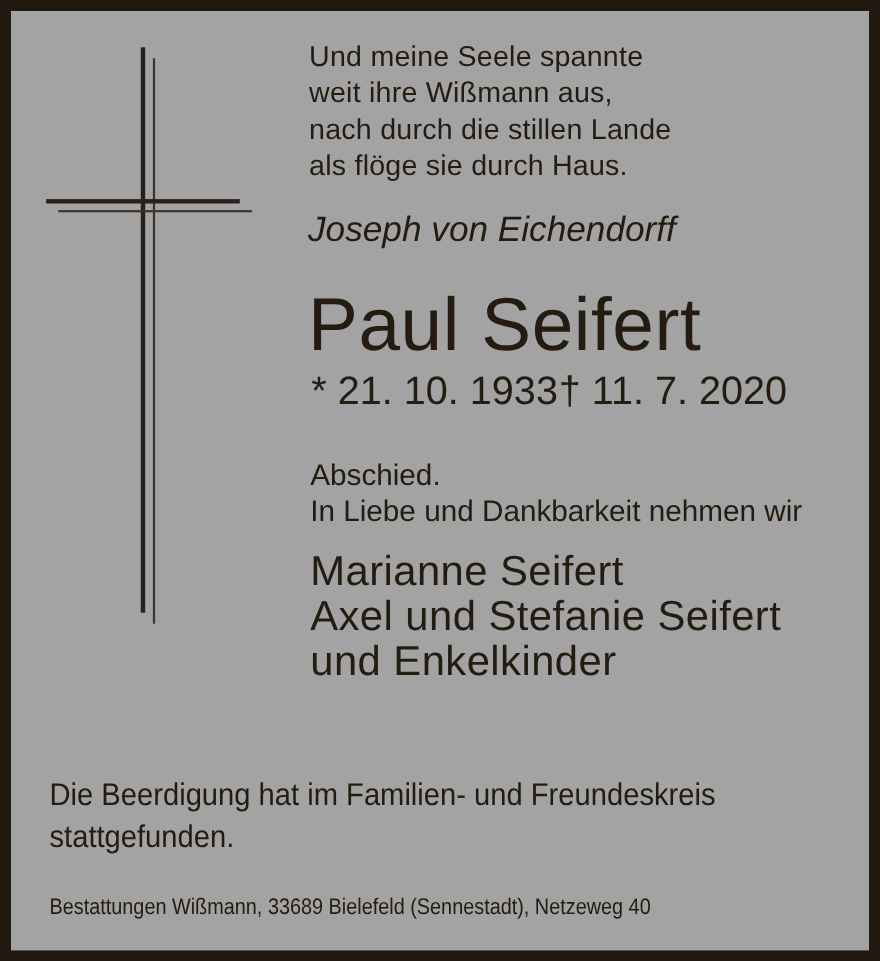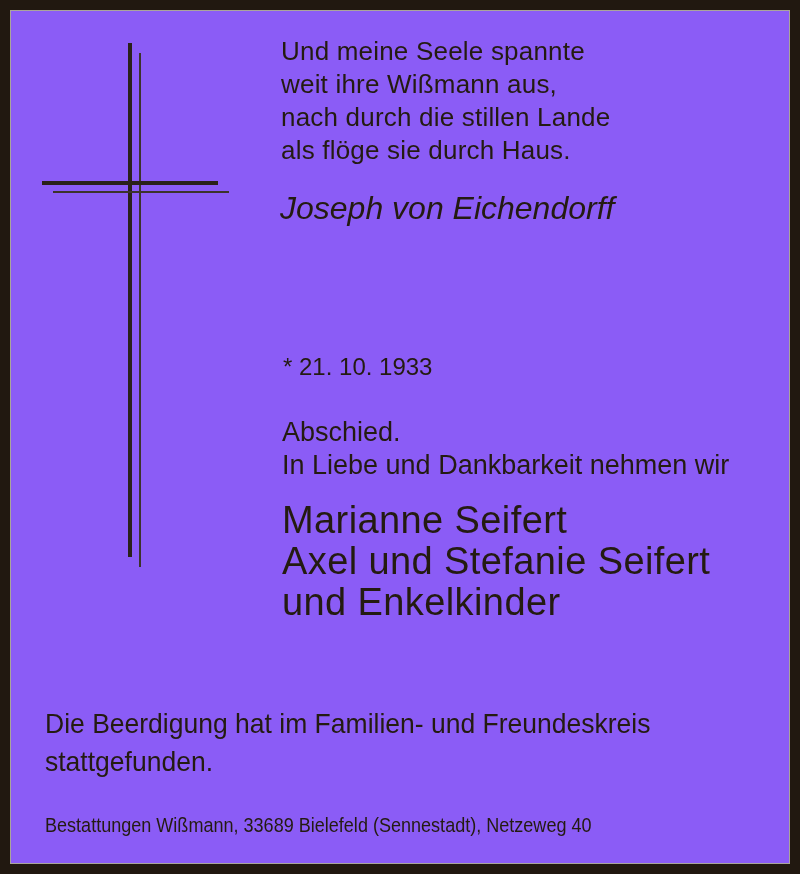--- a/index.html
+++ b/index.html
@@ -1,19 +1,19 @@
 <!DOCTYPE html>
 <html><head>
 <meta charset="utf-8">
 <style>
   html,body{margin:0;padding:0;}
   .page{
     position:relative;
     width:800px;height:874px;
-    background:#8b5cf6;
+    background:#a3a3a3;
     font-family:"Liberation Sans", sans-serif;
     color:#241b11;
     overflow:hidden;
     text-decoration:underline;
   }
   .frame{
     position:absolute;inset:0;
     border:10px solid #211810;
     box-shadow: inset 0 0 0 1px #aaa59b;
     pointer-events:none;
@@ -33,21 +33,21 @@
     left:280px;top:196px;
     font-size:32px;line-height:24px;
     font-style:italic;
   }
   .deceased-name{
     left:280px;top:261px;
     font-size:68px;line-height:68px;
     letter-spacing:0.5px;
     white-space:nowrap;
   }
-  .dates{top:341px;font-size:24px;line-height:28px;white-space:nowrap;margin-top:12px;}
+  .dates{top:341px;font-size:36px;line-height:28px;white-space:nowrap;}
   .birth-date{left:283px;}
   .death-date{left:508px;}
   .farewell{
     left:282px;top:416px;
     font-size:27px;line-height:33px;
   }
   .mourners{
     left:282px;top:500px;
     font-size:38px;line-height:41px;
     letter-spacing:0.4px;
@@ -83,22 +83,24 @@
   </div>
 
   <div class="abs poem">
     <div>Und meine Seele spannte</div>
     <div>weit ihre Wißmann aus,</div>
     <div>nach durch die stillen Lande</div>
     <div>als flöge sie durch Haus.</div>
   </div>
   <div class="abs attribution">Joseph von Eichendorff</div>
 
+  <div class="abs deceased-name">Paul Seifert</div>
 
   <div class="abs dates birth-date">* 21. 10. 1933</div>
+  <div class="abs dates death-date">† 11. 7. 2020</div>
 
   <div class="abs farewell">
     <div>Abschied.</div>
     <div>In Liebe und Dankbarkeit nehmen wir</div>
   </div>
 
   <div class="abs mourners">
     <div>Marianne Seifert</div>
     <div>Axel und Stefanie Seifert</div>
     <div>und Enkelkinder</div>

